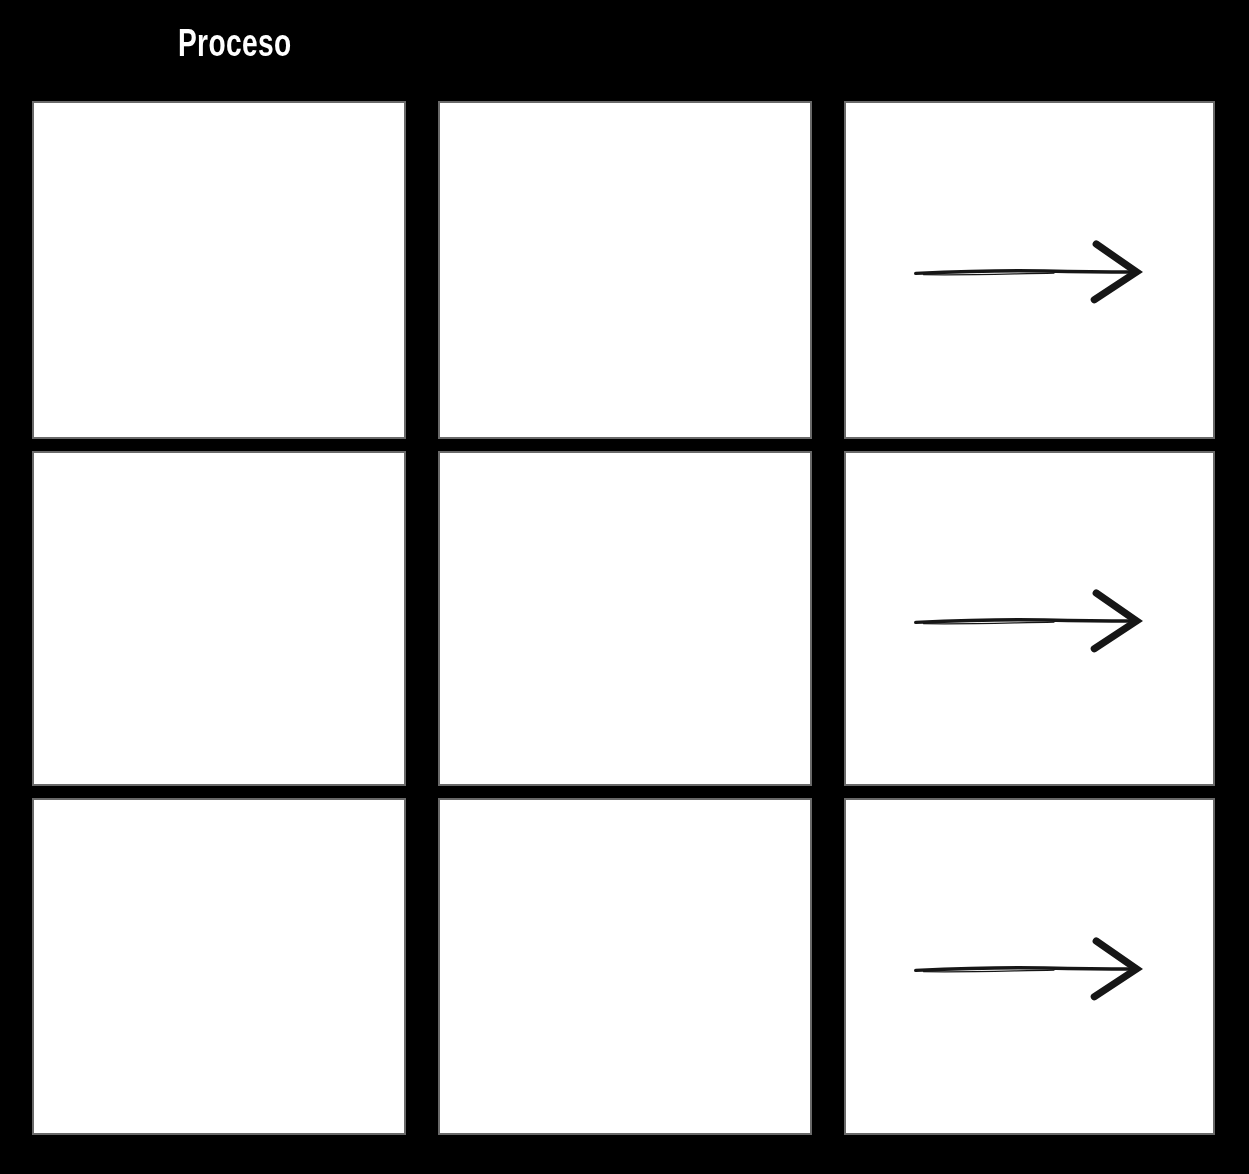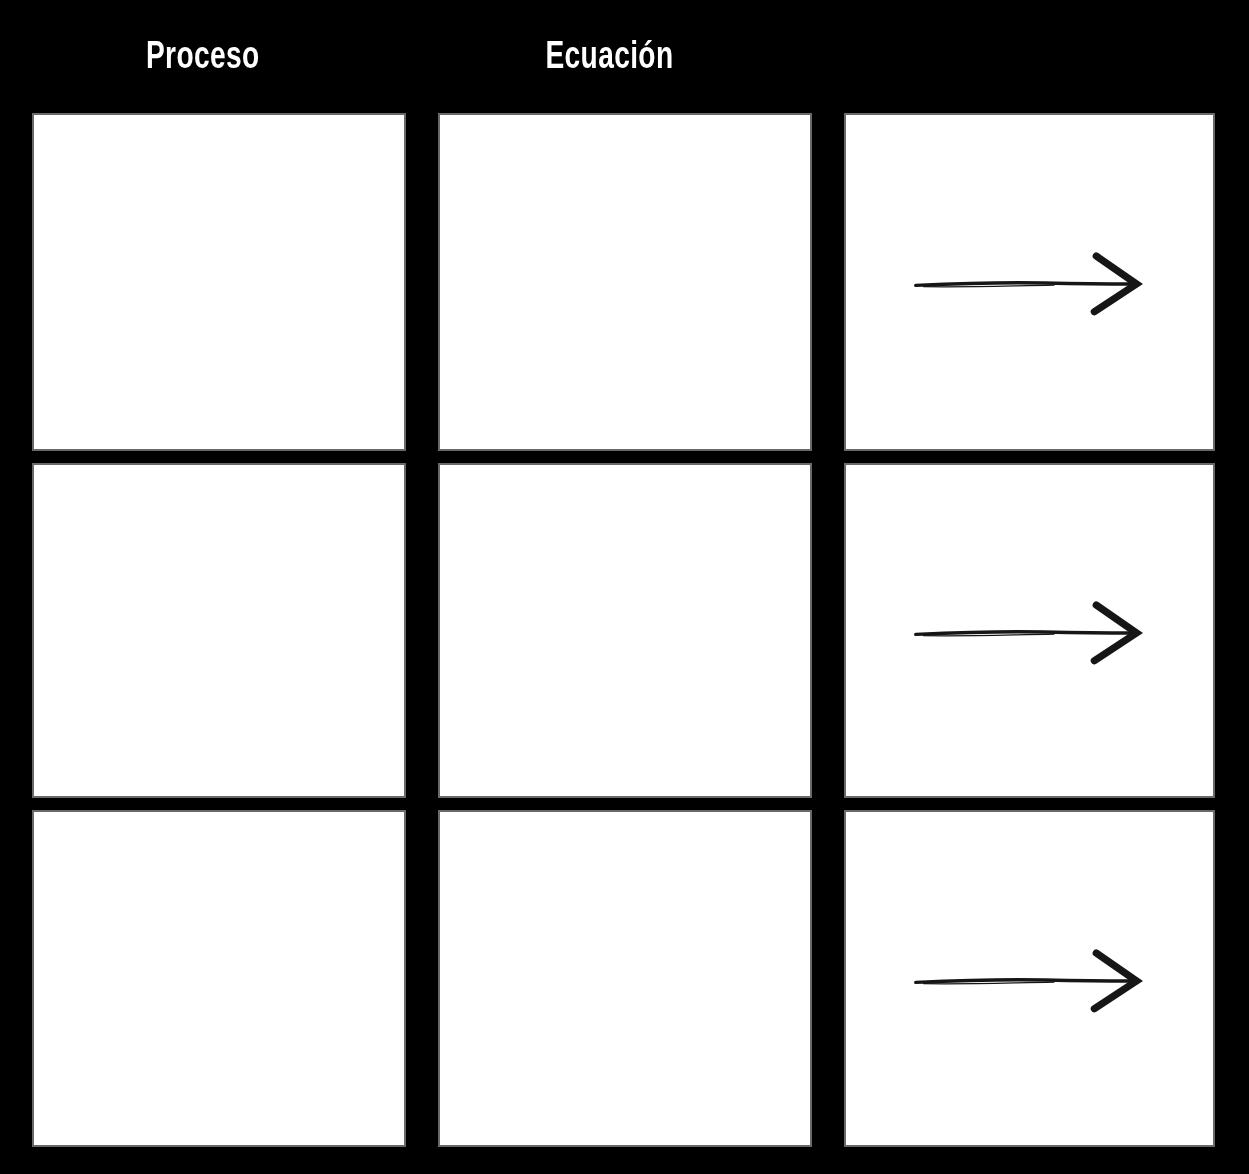--- a/index.html
+++ b/index.html
@@ -21,23 +21,22 @@
     position: relative;
     width: 1249px;
     height: 1174px;
     background: var(--background);
   }
   
   .header-row {
     display: grid;
     grid-template-columns: 374px 374px 371px;
     column-gap: 32px;
-    padding-left: 16px;
+    padding-left: 48px;
     height: 101px;
-    margin-top: 12px;
   }
   .header-cell {
     display: flex;
     align-items: center;
     justify-content: center;
   }
   .header-label {
     color: var(--header-text);
     font-size: 38px;
     font-weight: 700;
@@ -74,23 +73,20 @@
 </style>
 </head>
 <body>
 
 <div class="canvas">
 
   <div class="header-row">
     <div class="header-cell">
       <span class="header-label">Proceso</span>
     </div>
-    <div class="header-cell">
-      <span class="header-label">Ecuación</span>
-    </div>
   </div>
 
   <div class="grid">
 
     <div class="cell"></div>
     <div class="cell"></div>
     <div class="cell">
       <svg class="arrow-svg" viewBox="0 0 250 80" xmlns="http://www.w3.org/2000/svg">
         <path d="M6 43.5 C 50 41.5, 90 40, 140 41 S 210 42, 231 42" stroke-width="3.6" stroke-linecap="round"></path>
         <path d="M14 44.8 C 60 45.6, 100 44, 150 43.2" stroke-width="1.3" stroke-linecap="round"></path>

